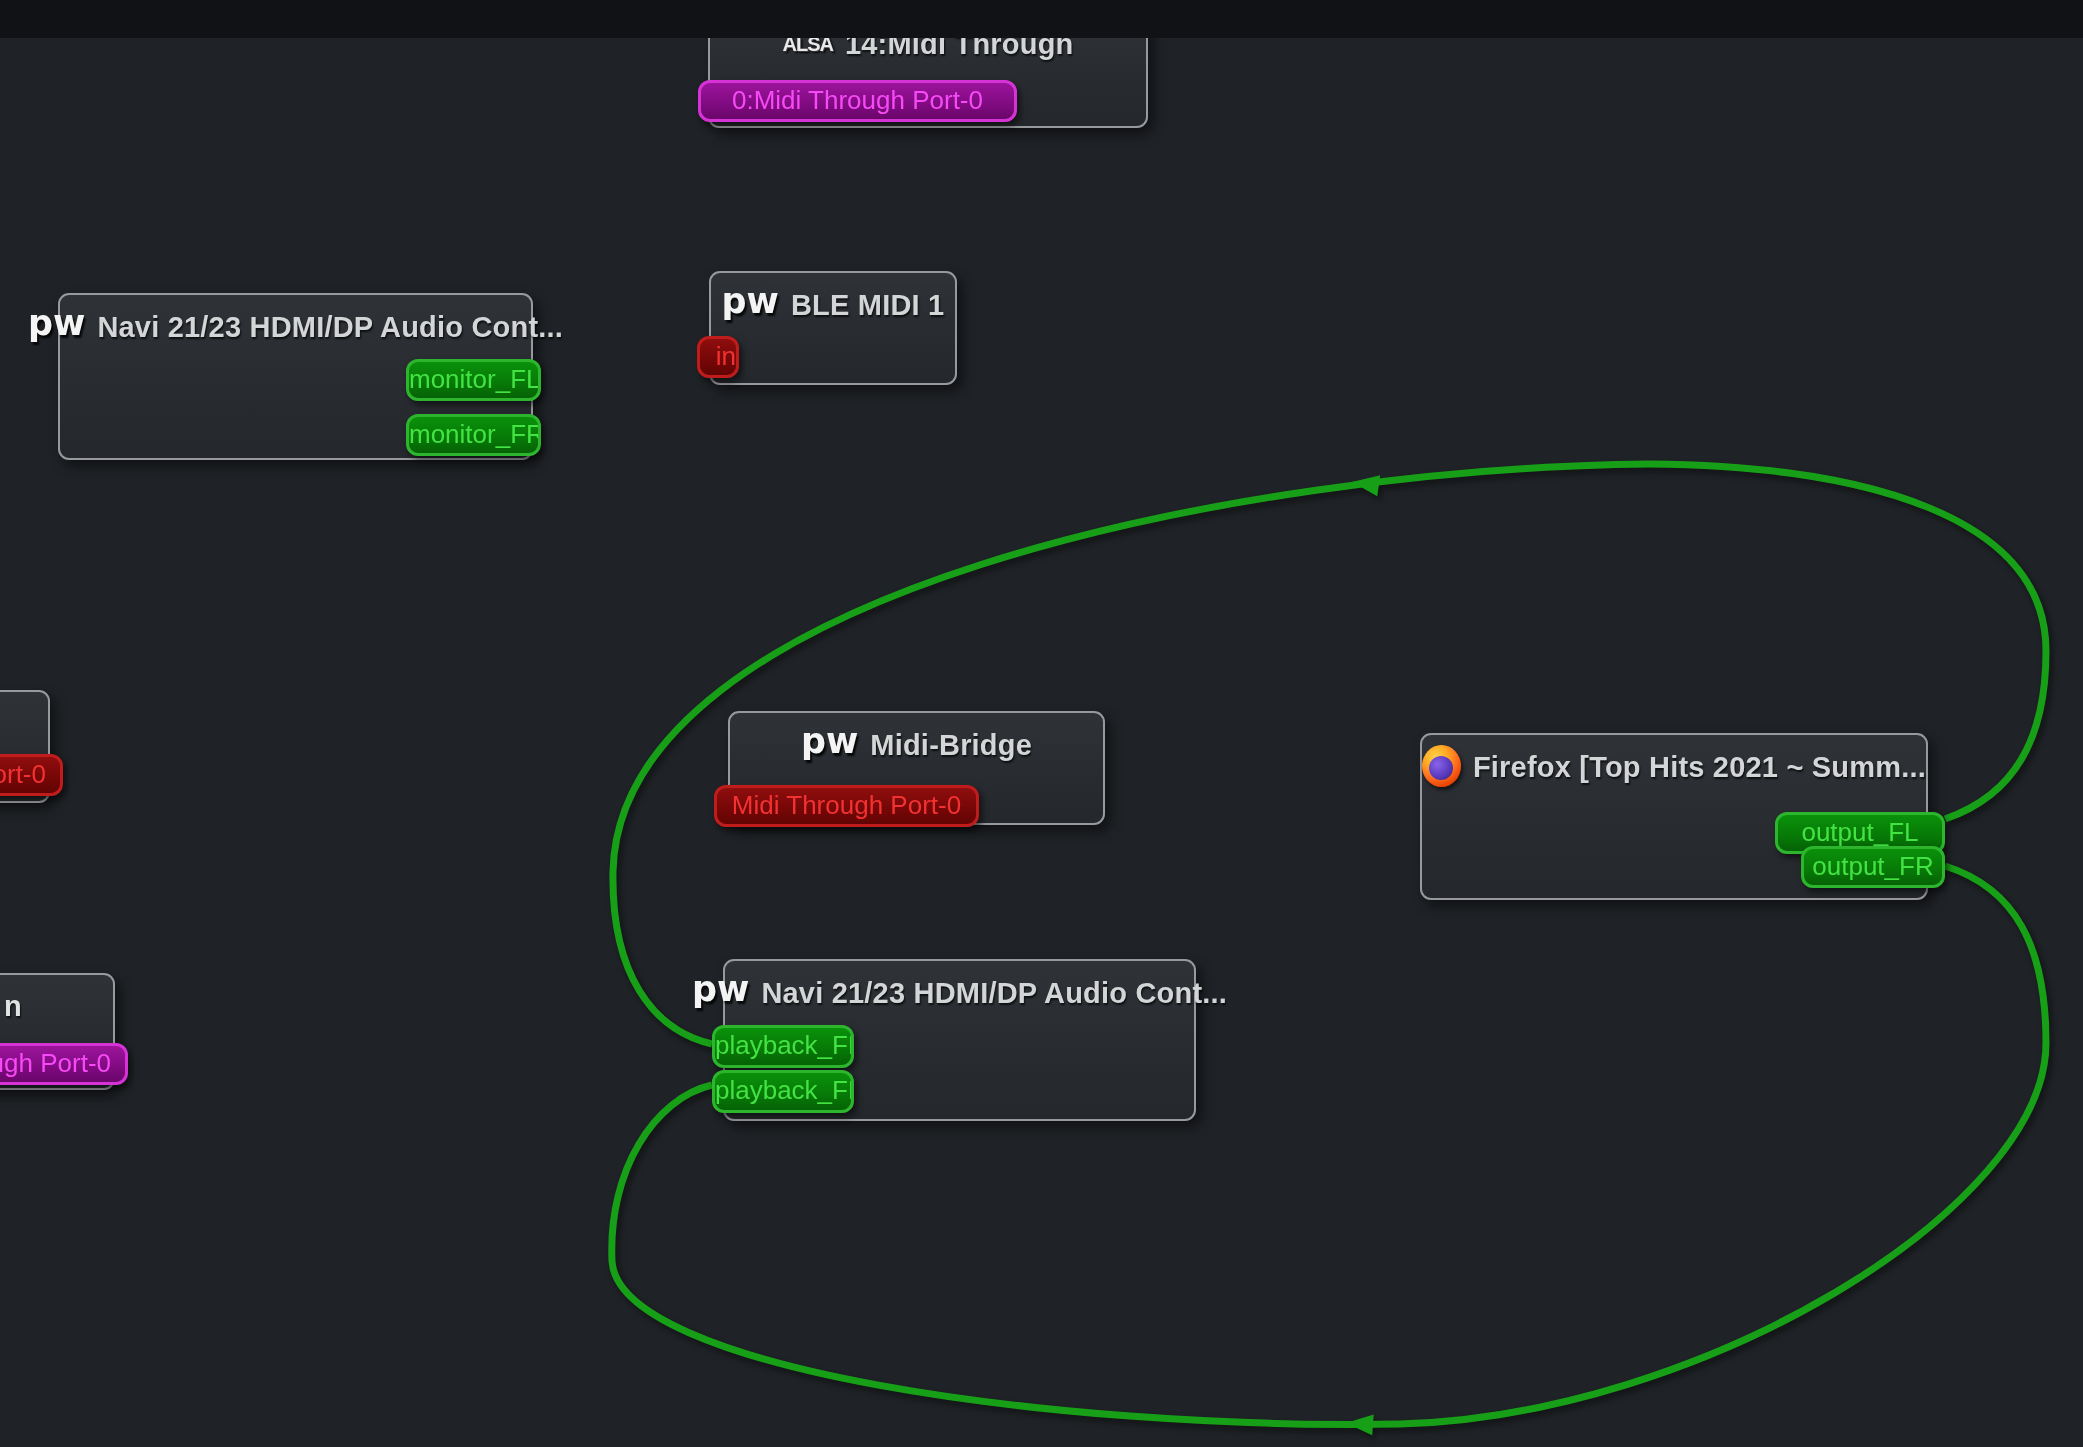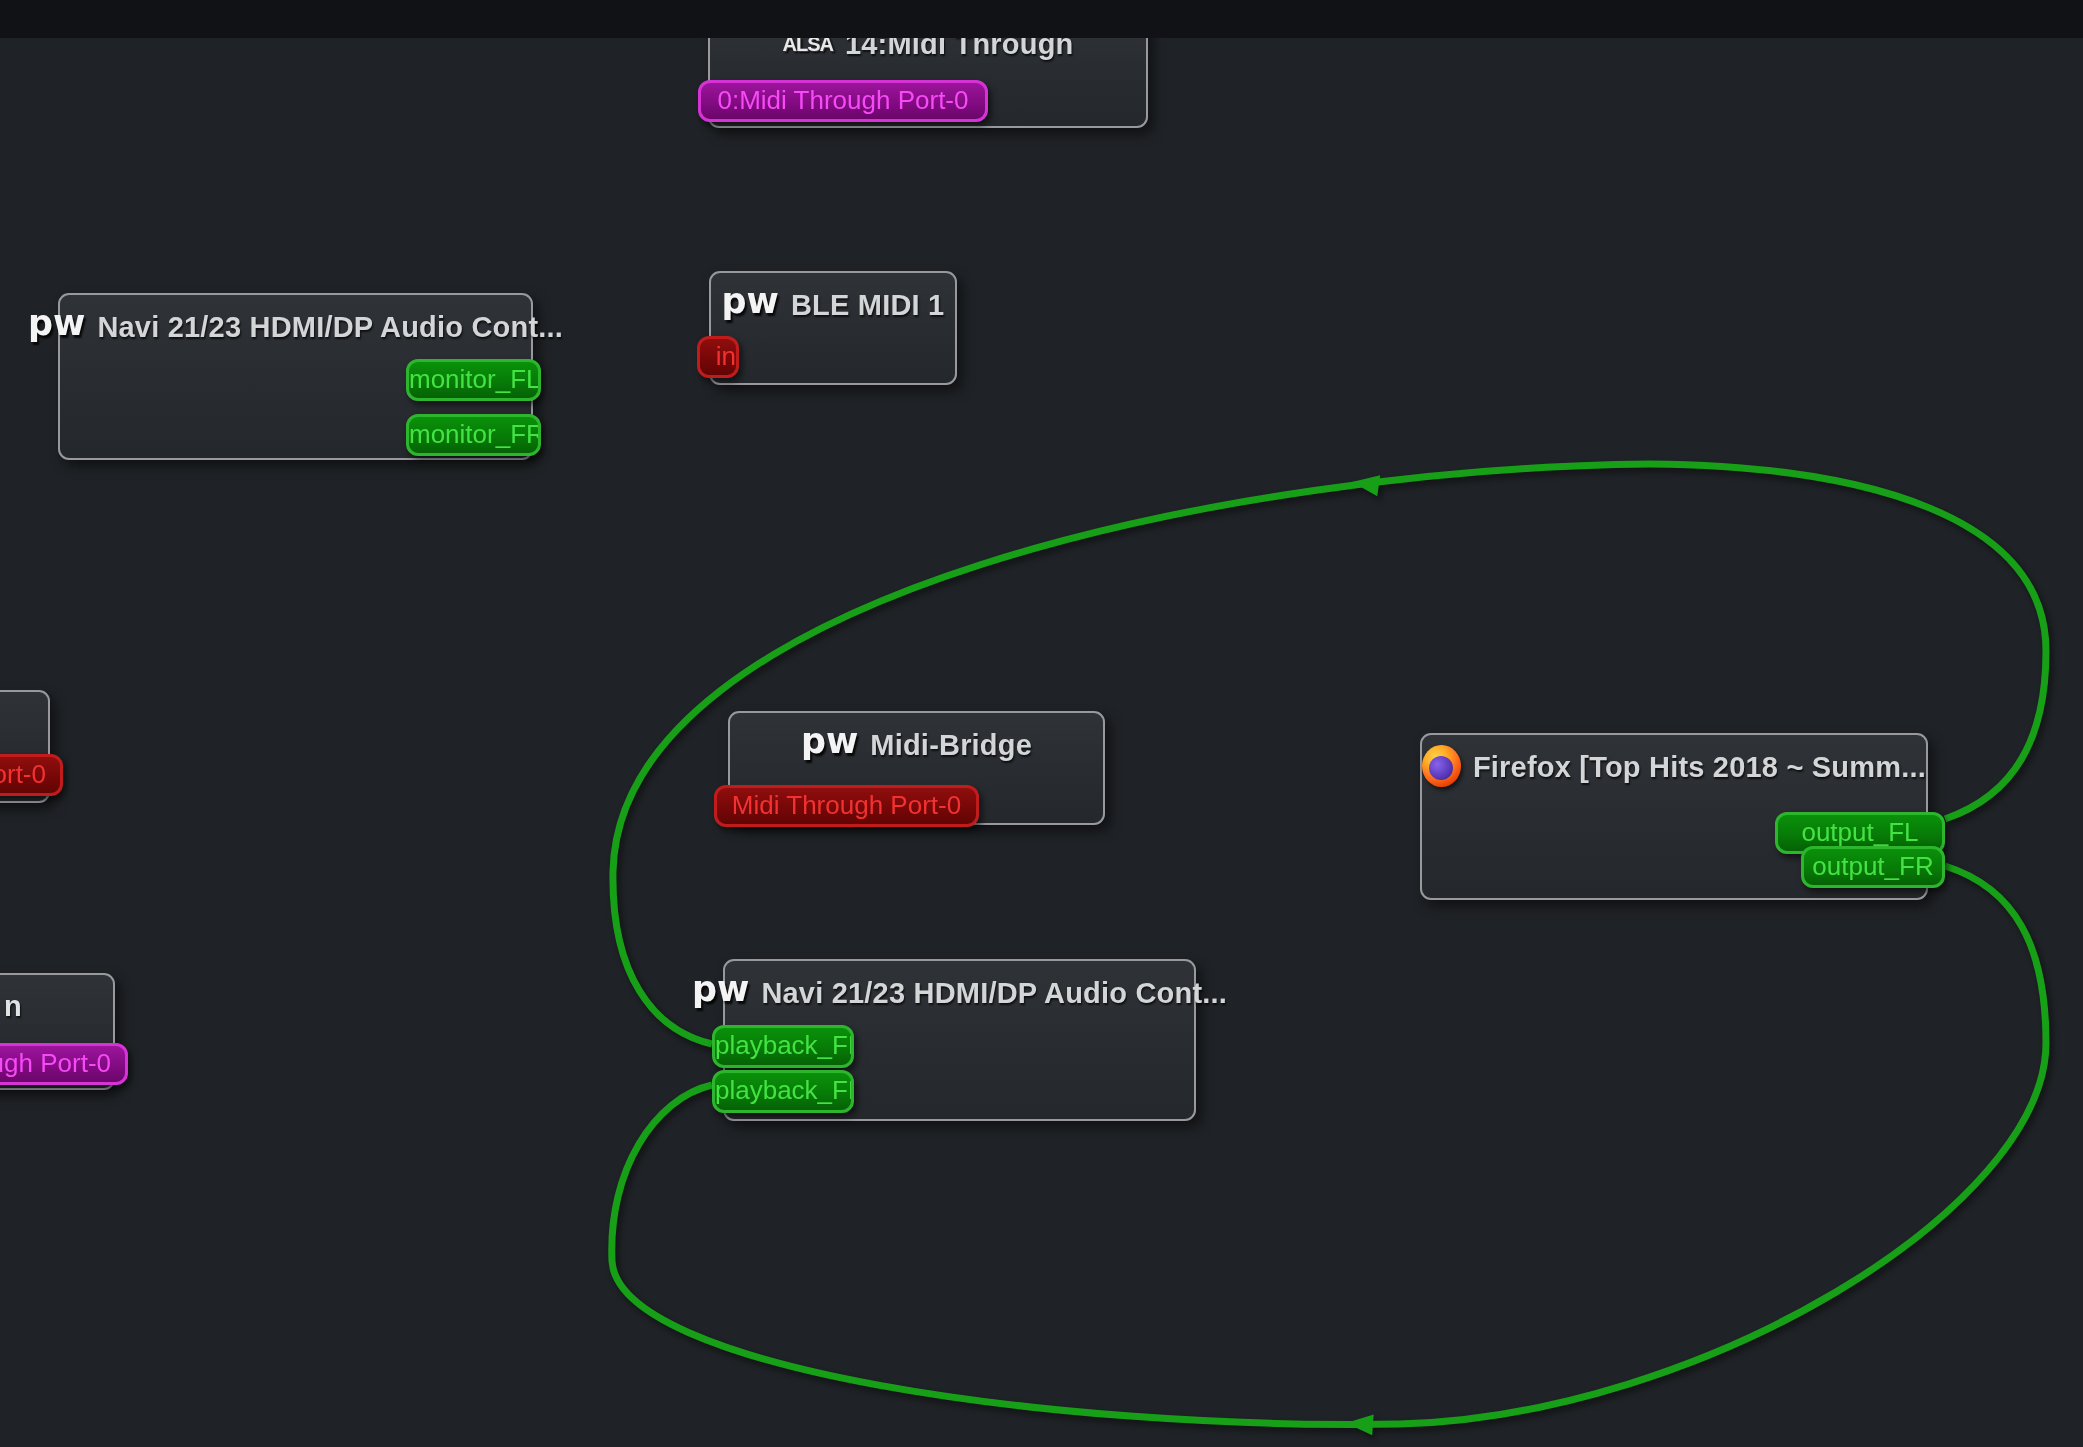--- a/index.html
+++ b/index.html
@@ -91,21 +91,21 @@
     <path class="cable" d="M 1945 828 C 2015 850 2046 908 2046 1005 C 2046 1170 1700 1378 1400 1386 C 1050 1392 618 1330 612 1223 C 608 1132 655 1060 712 1047"></path>
     <path class="arrow" d="M0 0 L27 -10.5 L27 10.5 Z" transform="translate(1352,444) rotate(8)"></path>
     <path class="arrow" d="M0 0 L27 -10.5 L27 10.5 Z" transform="translate(1346,1385) rotate(4)"></path>
   </svg>
 
   <div class="node" style="left:708px;top:-28px;width:440px;height:118px;">
     <div class="titlebar">
       <span class="icon alsa-icon">ALSA</span>
       <span class="node-title">14:Midi Through</span>
     </div>
-    <span class="port magenta" style="left:-12px;top:68px;width:290px;">0:Midi Through Port-0</span>
+    <span class="port magenta" style="left:-12px;top:68px;width:319px;">0:Midi Through Port-0</span>
   </div>
 
   <div class="node" style="left:58px;top:255px;width:475px;height:167px;">
     <div class="titlebar">
       <span class="icon pw-icon">pw</span>
       <span class="node-title">Navi 21/23 HDMI/DP Audio Cont...</span>
     </div>
     <span class="port green" style="right:-10px;top:64px;width:135px;">monitor_FL</span>
     <span class="port green" style="right:-10px;top:119px;width:135px;">monitor_FR</span>
   </div>
@@ -122,21 +122,21 @@
     <div class="titlebar">
       <span class="icon pw-icon">pw</span>
       <span class="node-title">Midi-Bridge</span>
     </div>
     <span class="port red" style="left:-16px;top:72px;width:265px;">Midi Through Port-0</span>
   </div>
 
   <div class="node" style="left:1420px;top:695px;width:508px;height:167px;">
     <div class="titlebar">
       <span class="icon ff-icon"></span>
-      <span class="node-title">Firefox [Top Hits 2018 ~ Summ...</span>
+      <span class="node-title">Firefox [Top Hits 2021 ~ Summ...</span>
     </div>
     <span class="port green" style="right:-19px;top:77px;width:170px;">output_FL</span>
     <span class="port green" style="right:-19px;top:111px;width:144px;">output_FR</span>
   </div>
 
   <div class="node" style="left:723px;top:921px;width:473px;height:162px;">
     <div class="titlebar">
       <span class="icon pw-icon">pw</span>
       <span class="node-title">Navi 21/23 HDMI/DP Audio Cont...</span>
     </div>

